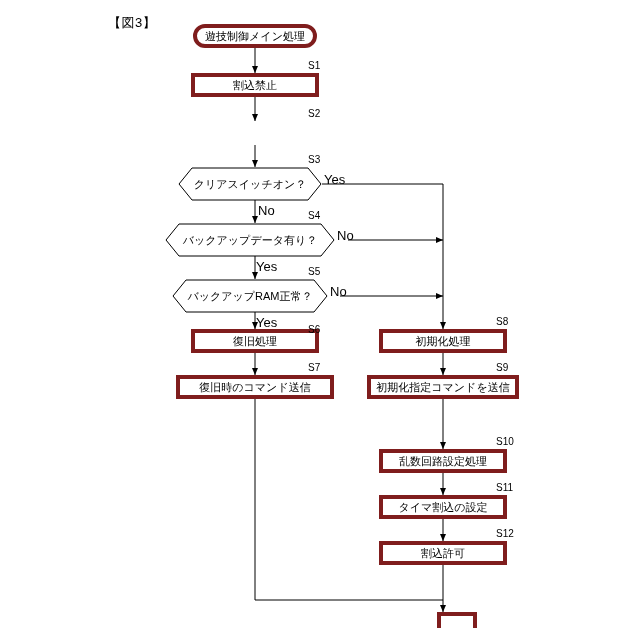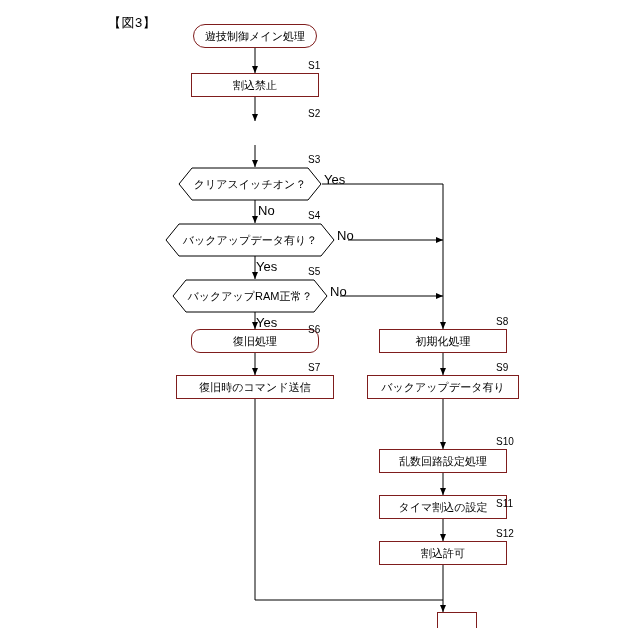--- a/index.html
+++ b/index.html
@@ -22,21 +22,21 @@
     left: 108px;
     top: 14px;
     font-size: 13px;
     color: #000;
     letter-spacing: 0.5px;
     white-space: nowrap;
   }
   .node {
     position: absolute;
     box-sizing: border-box;
-    border: 1px solid #7f1d1d;
+    border: 4px solid #7f1d1d;
     background: #fff;
     display: flex;
     align-items: center;
     justify-content: center;
     font-size: 11px;
     color: #000;
     text-align: center;
     line-height: 1.1;
     white-space: nowrap;
   }
@@ -171,36 +171,36 @@
   <div class="hexwrap" style="left:172px; top:279px; width:156px; height:34px;">
     <svg width="156" height="34" viewBox="0 0 156 34">
       <polygon points="14,1 142,1 155,17 142,33 14,33 1,17" fill="#fff" stroke="#000" stroke-width="1"></polygon>
     </svg>
     <div class="hextext">バックアップRAM正常？</div>
   </div>
   <div class="step" style="left:308px; top:266px;">S5</div>
   <div class="edge-label" style="left:330px; top:284px;">No</div>
   <div class="edge-label" style="left:256px; top:315px;">Yes</div>
 
-  <div class="node" style="left:191px; top:329px; width:128px; height:24px;border-radius:9px;">復旧処理</div>
+  <div class="node" style="left:191px; top:329px; width:128px; height:24px;">復旧処理</div>
   <div class="step" style="left:308px; top:324px;">S6</div>
 
   <div class="node" style="left:176px; top:375px; width:158px; height:24px;">復旧時のコマンド送信</div>
   <div class="step" style="left:308px; top:362px;">S7</div>
 
   <div class="node" style="left:379px; top:329px; width:128px; height:24px;">初期化処理</div>
   <div class="step" style="left:496px; top:316px;">S8</div>
 
-  <div class="node" style="left:367px; top:375px; width:152px; height:24px;">バックアップデータ有り</div>
+  <div class="node" style="left:367px; top:375px; width:152px; height:24px;">初期化指定コマンドを送信</div>
   <div class="step" style="left:496px; top:362px;">S9</div>
 
   <div class="node" style="left:379px; top:449px; width:128px; height:24px;">乱数回路設定処理</div>
   <div class="step" style="left:496px; top:436px;">S10</div>
 
   <div class="node" style="left:379px; top:495px; width:128px; height:24px;">タイマ割込の設定</div>
-  <div class="step" style="left:496px; top:482px;margin-top:16px;">S11</div>
+  <div class="step" style="left:496px; top:482px;">S11</div>
 
   <div class="node" style="left:379px; top:541px; width:128px; height:24px;">割込許可</div>
   <div class="step" style="left:496px; top:528px;">S12</div>
 
   <div class="node" style="left:437px; top:612px; width:40px; height:28px;"></div>
 
 </div>
 
 </body></html>

